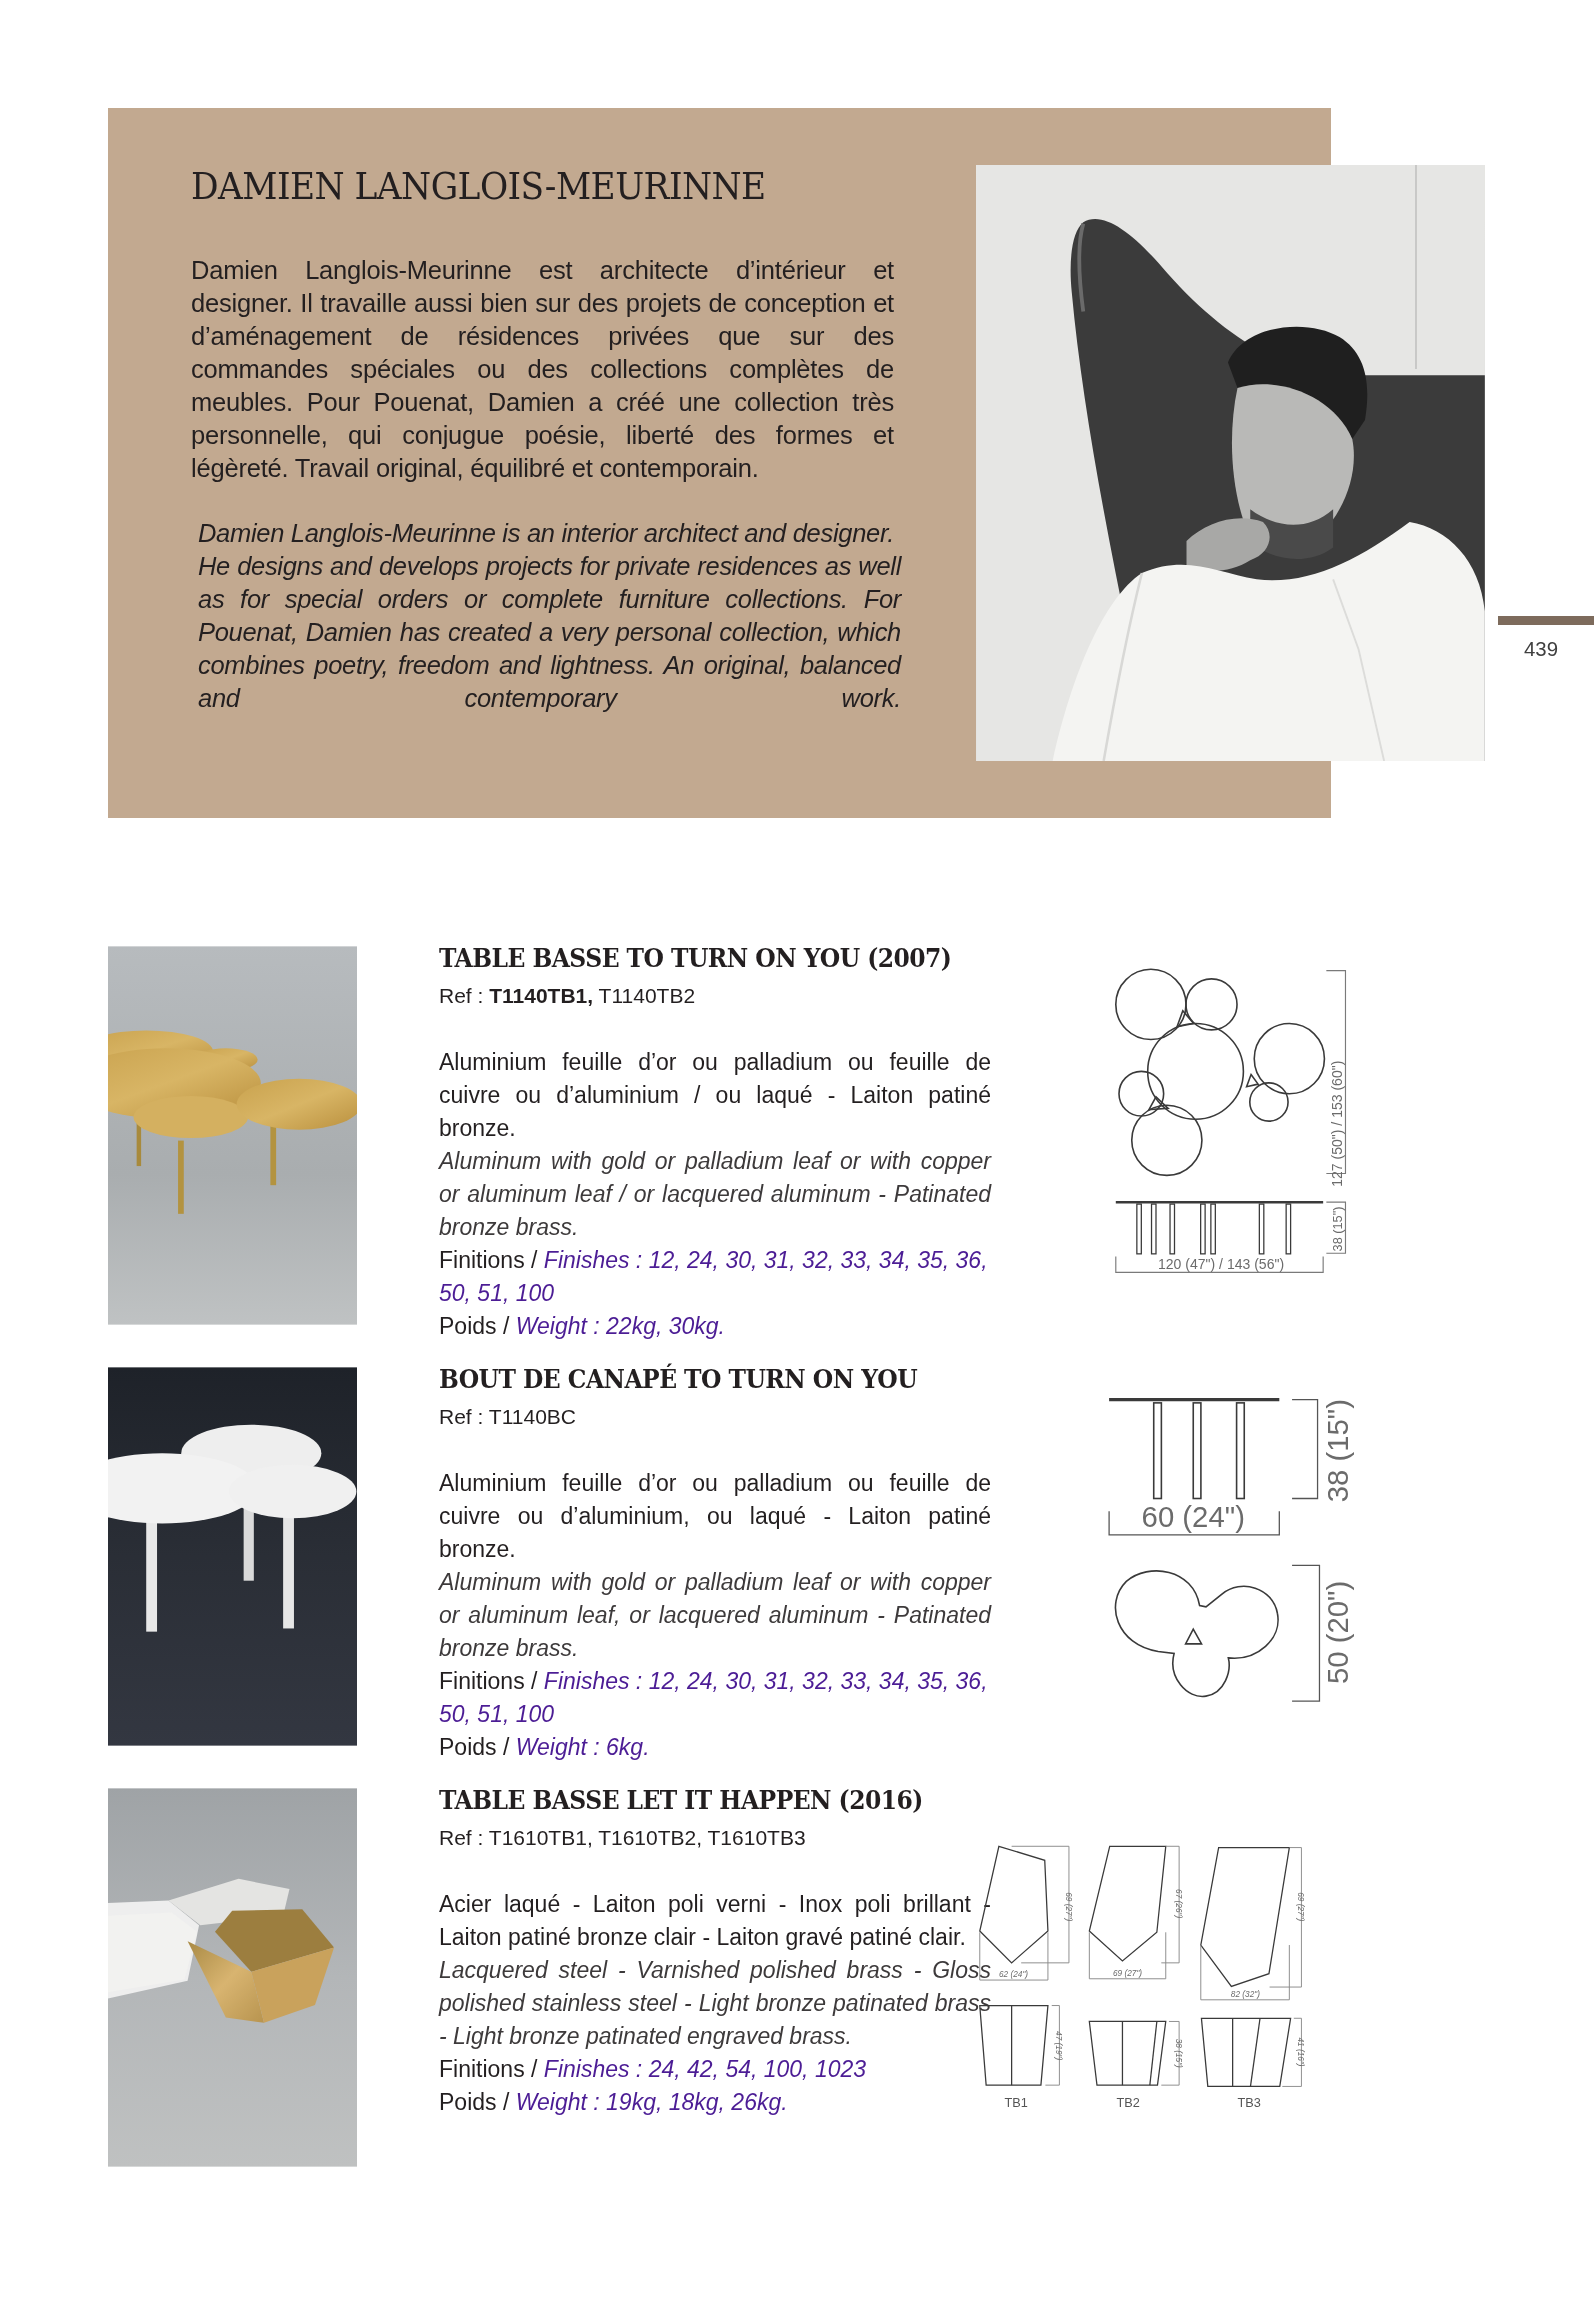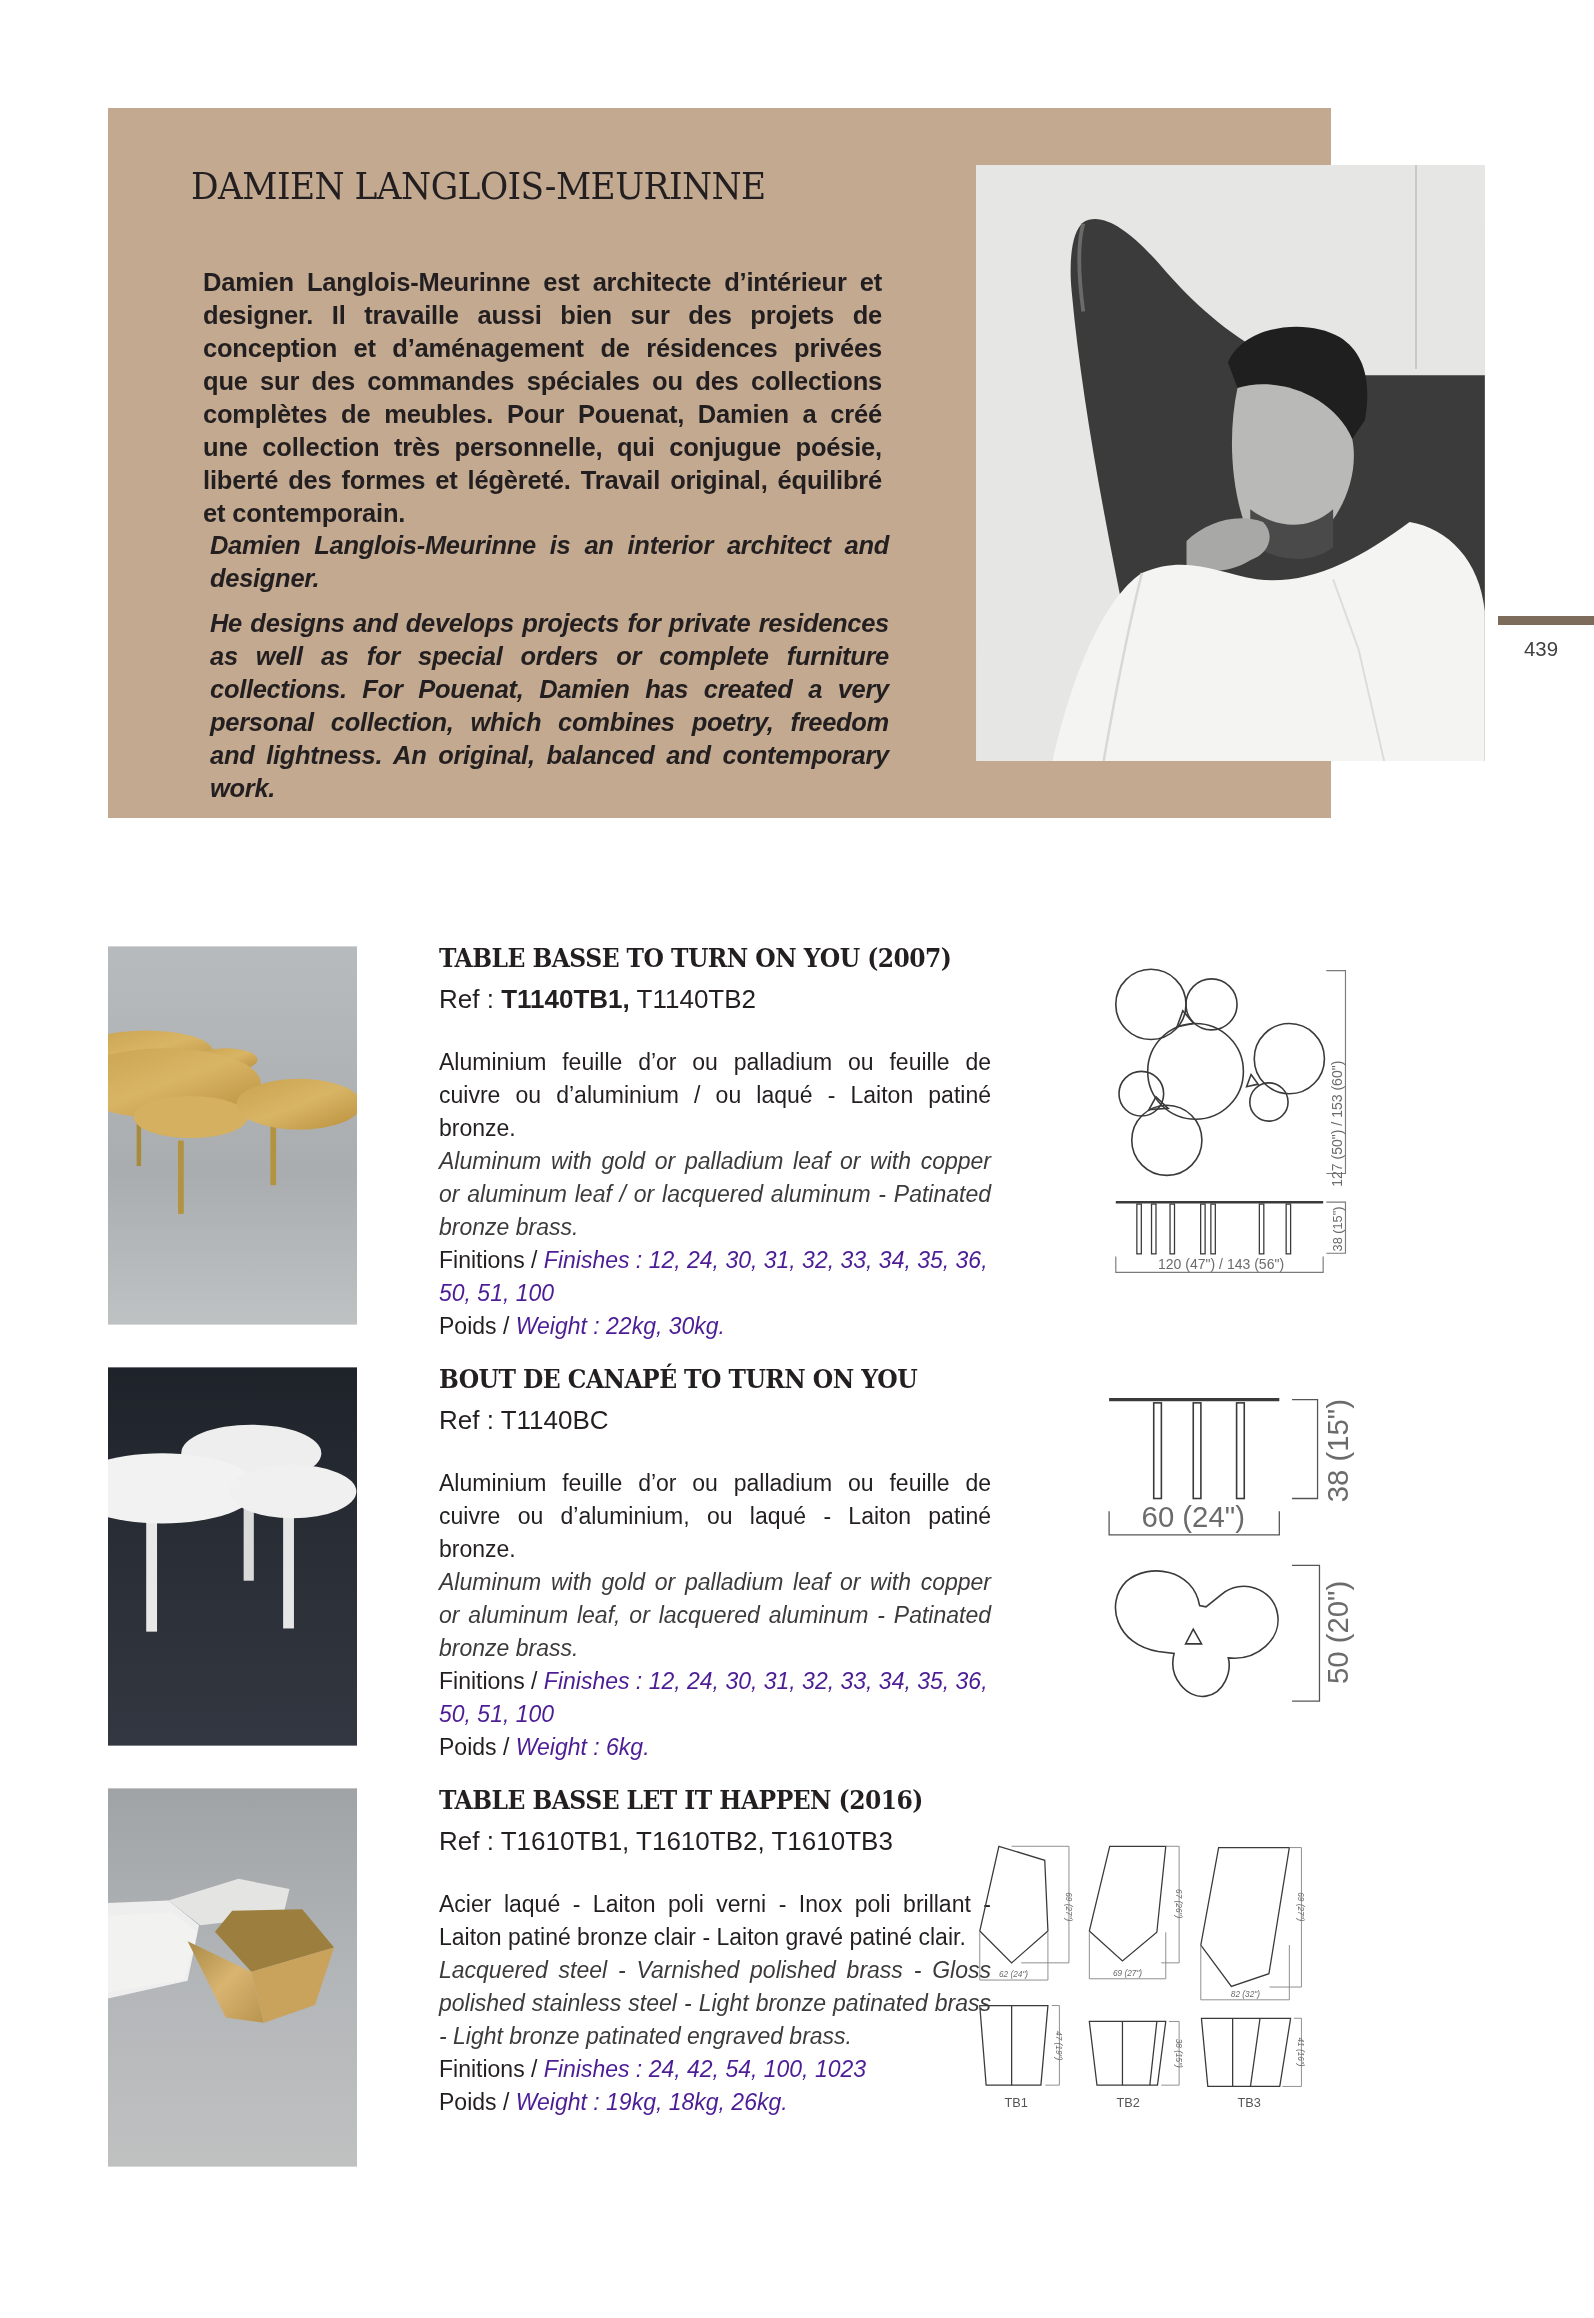--- a/index.html
+++ b/index.html
@@ -8,37 +8,37 @@
   .abs { position:absolute; }
 
   
   .bio-panel { left:108px; top:108px; width:1223px; height:710px; background:#c2a990; }
   .bio-title { left:191px; top:165px; font-family:"DejaVu Serif", serif; font-size:37px;
                letter-spacing:-0.6px; color:#231f20; white-space:nowrap; transform:scaleX(0.93); transform-origin:left top; }
   .bio-fr { left:191px; top:254px; width:703px; font-family:"Liberation Sans", sans-serif;
             font-size:25.5px; line-height:33px; text-align:justify; color:#231f20; letter-spacing:-0.2px; }
   .bio-en { left:198px; top:517px; width:703px; font-family:"Liberation Sans", sans-serif;
             font-style:italic; font-size:25.5px; line-height:33px; text-align:justify; color:#231f20; letter-spacing:-0.3px; }
-  .bio-en p, .bio-fr p { margin:12px;font-weight:bold; }
+  .bio-en p, .bio-fr p { margin:0; }
   .bio-en p:last-child { text-align-last:justify; }
 
   
   .portrait { left:976px; top:165px; width:509px; height:596px; overflow:hidden;
               background:linear-gradient(160deg,#e8e8e6 0%,#dcdcda 60%,#d4d4d2 100%); }
 
   
   .page-bar { left:1498px; top:616px; width:96px; height:9px; background:#7d6b5c; }
   .page-num { left:1524px; top:638px; font-family:"Liberation Sans", sans-serif; font-size:20.4px; color:#404040; }
 
   
   .prod-img { left:108px; width:249px; height:379px; overflow:hidden; }
   .prod-text { left:393px; width:552px;margin-left:46px; }
   .prod-title { font-family:"DejaVu Serif", serif; font-size:25.5px; color:#231f20; white-space:nowrap;
                 letter-spacing:-0.6px; transform:scaleX(0.92); transform-origin:left top; margin:0; height:36px; }
-  .prod-ref { font-family:"Liberation Sans", sans-serif; font-size:26px; color:#231f20; margin-top:5.1px; height:38px; }
+  .prod-ref { font-family:"Liberation Sans", sans-serif; font-size:21px; color:#231f20; margin-top:5.1px; height:38px; }
   .prod-ref b { font-weight:bold; }
   .prod-desc { margin-top:24px; font-family:"Liberation Sans", sans-serif; font-size:23px; line-height:33px; color:#231f20; }
   .prod-desc .fr { text-align:justify; }
   .prod-desc .en { font-style:italic; color:#3d3a3b; text-align:justify; }
   .lbl { font-style:normal; color:#231f20; }
   .it { font-style:italic; color:#4c1d95; }
 
   .diagram { position:absolute; }
   .dim-text { font-family:"Liberation Sans", sans-serif; fill:#6b6b6b; }
 </style>

